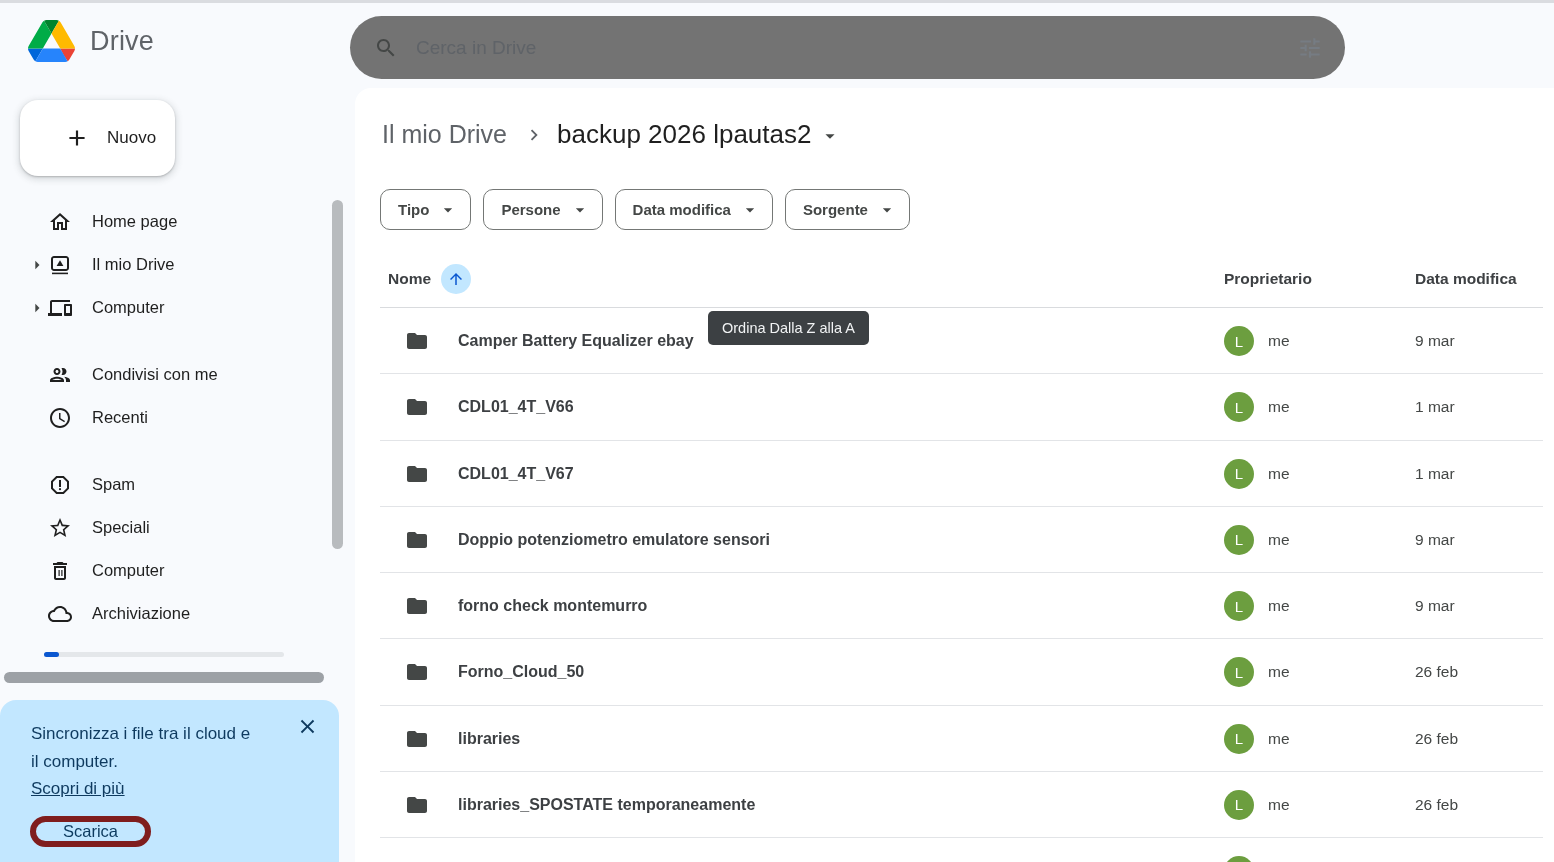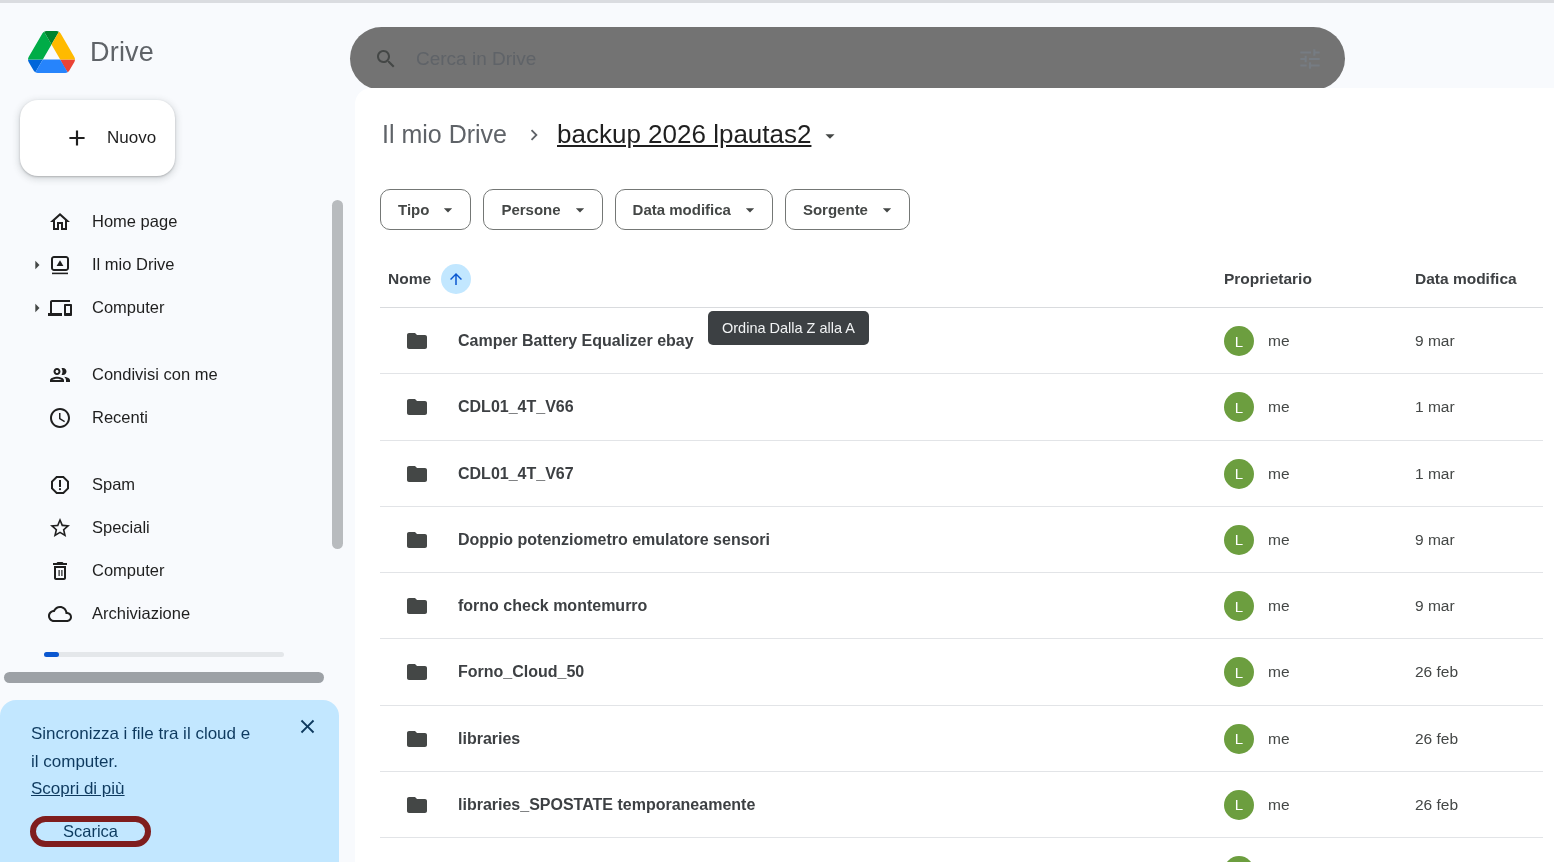--- a/index.html
+++ b/index.html
@@ -5,21 +5,21 @@
   * { box-sizing: border-box; }
   html,body { margin:0; padding:0; }
   body {
     width:1554px; height:862px; position:relative; overflow:hidden;
     background:#f8fafd; font-family:"Liberation Sans", sans-serif;
     -webkit-font-smoothing:antialiased; color:#1f1f1f;
   }
   .top-strip { position:absolute; top:0; left:0; right:0; height:3px; background:#dadce0; }
 
   
-  .topbar { position:absolute; top:17px; left:0; width:100%; height:85px;padding-left:8px; }
+  .topbar { position:absolute; top:6px; left:0; width:100%; height:85px;padding-left:8px; }
   .logo-area { position:absolute; left:28px; top:14px; display:flex; align-items:center; gap:15px; }
   .drive-wordmark { font-size:27px; color:#5f6368; letter-spacing:.2px; }
   .searchbar {
     position:absolute; left:350px; top:10px; width:995px; height:63px;
     background:#737373; border-radius:32px; display:flex; align-items:center;
     padding:0 22px 0 24px;
   }
   .searchbar .s-icon { color:#444746; display:flex; margin-right:16px; }
   .searchbar input {
     flex:1; border:none; outline:none; background:transparent;
@@ -66,21 +66,21 @@
   }
 
   
   .main-card {
     position:absolute; left:355px; top:88px; right:0; bottom:0;
     background:#fff; border-top-left-radius:16px; overflow:hidden;
   }
   .breadcrumb { position:absolute; left:25px; top:22px; height:48px; display:flex; align-items:center; }
   .crumb-parent { font-size:25px; color:#5f6368; cursor:pointer; padding:0 2px; }
   .crumb-sep { color:#5f6368; display:flex; margin:2px 12px 0 14px; }
-  .crumb-current { font-size:26px; color:#1f1f1f; cursor:pointer; display:flex; align-items:center; gap:8px;text-decoration:underline; }
+  .crumb-current { font-size:26px; color:#1f1f1f; cursor:pointer; display:flex; align-items:center; gap:8px; }
   .crumb-current .dd { color:#444746; display:flex; margin-top:3px; }
 
   .chips { position:absolute; left:25px; top:101px; display:flex; gap:12px; }
   .chip {
     height:41px; border:1px solid #747775; border-radius:10px; background:#fff;
     display:inline-flex; align-items:center; gap:9px; padding:0 12px 0 17px;
     font-family:"Liberation Sans",sans-serif; font-size:15px; font-weight:bold; color:#444746; cursor:pointer;
   }
   .chip .dd { color:#444746; display:flex; }
 

